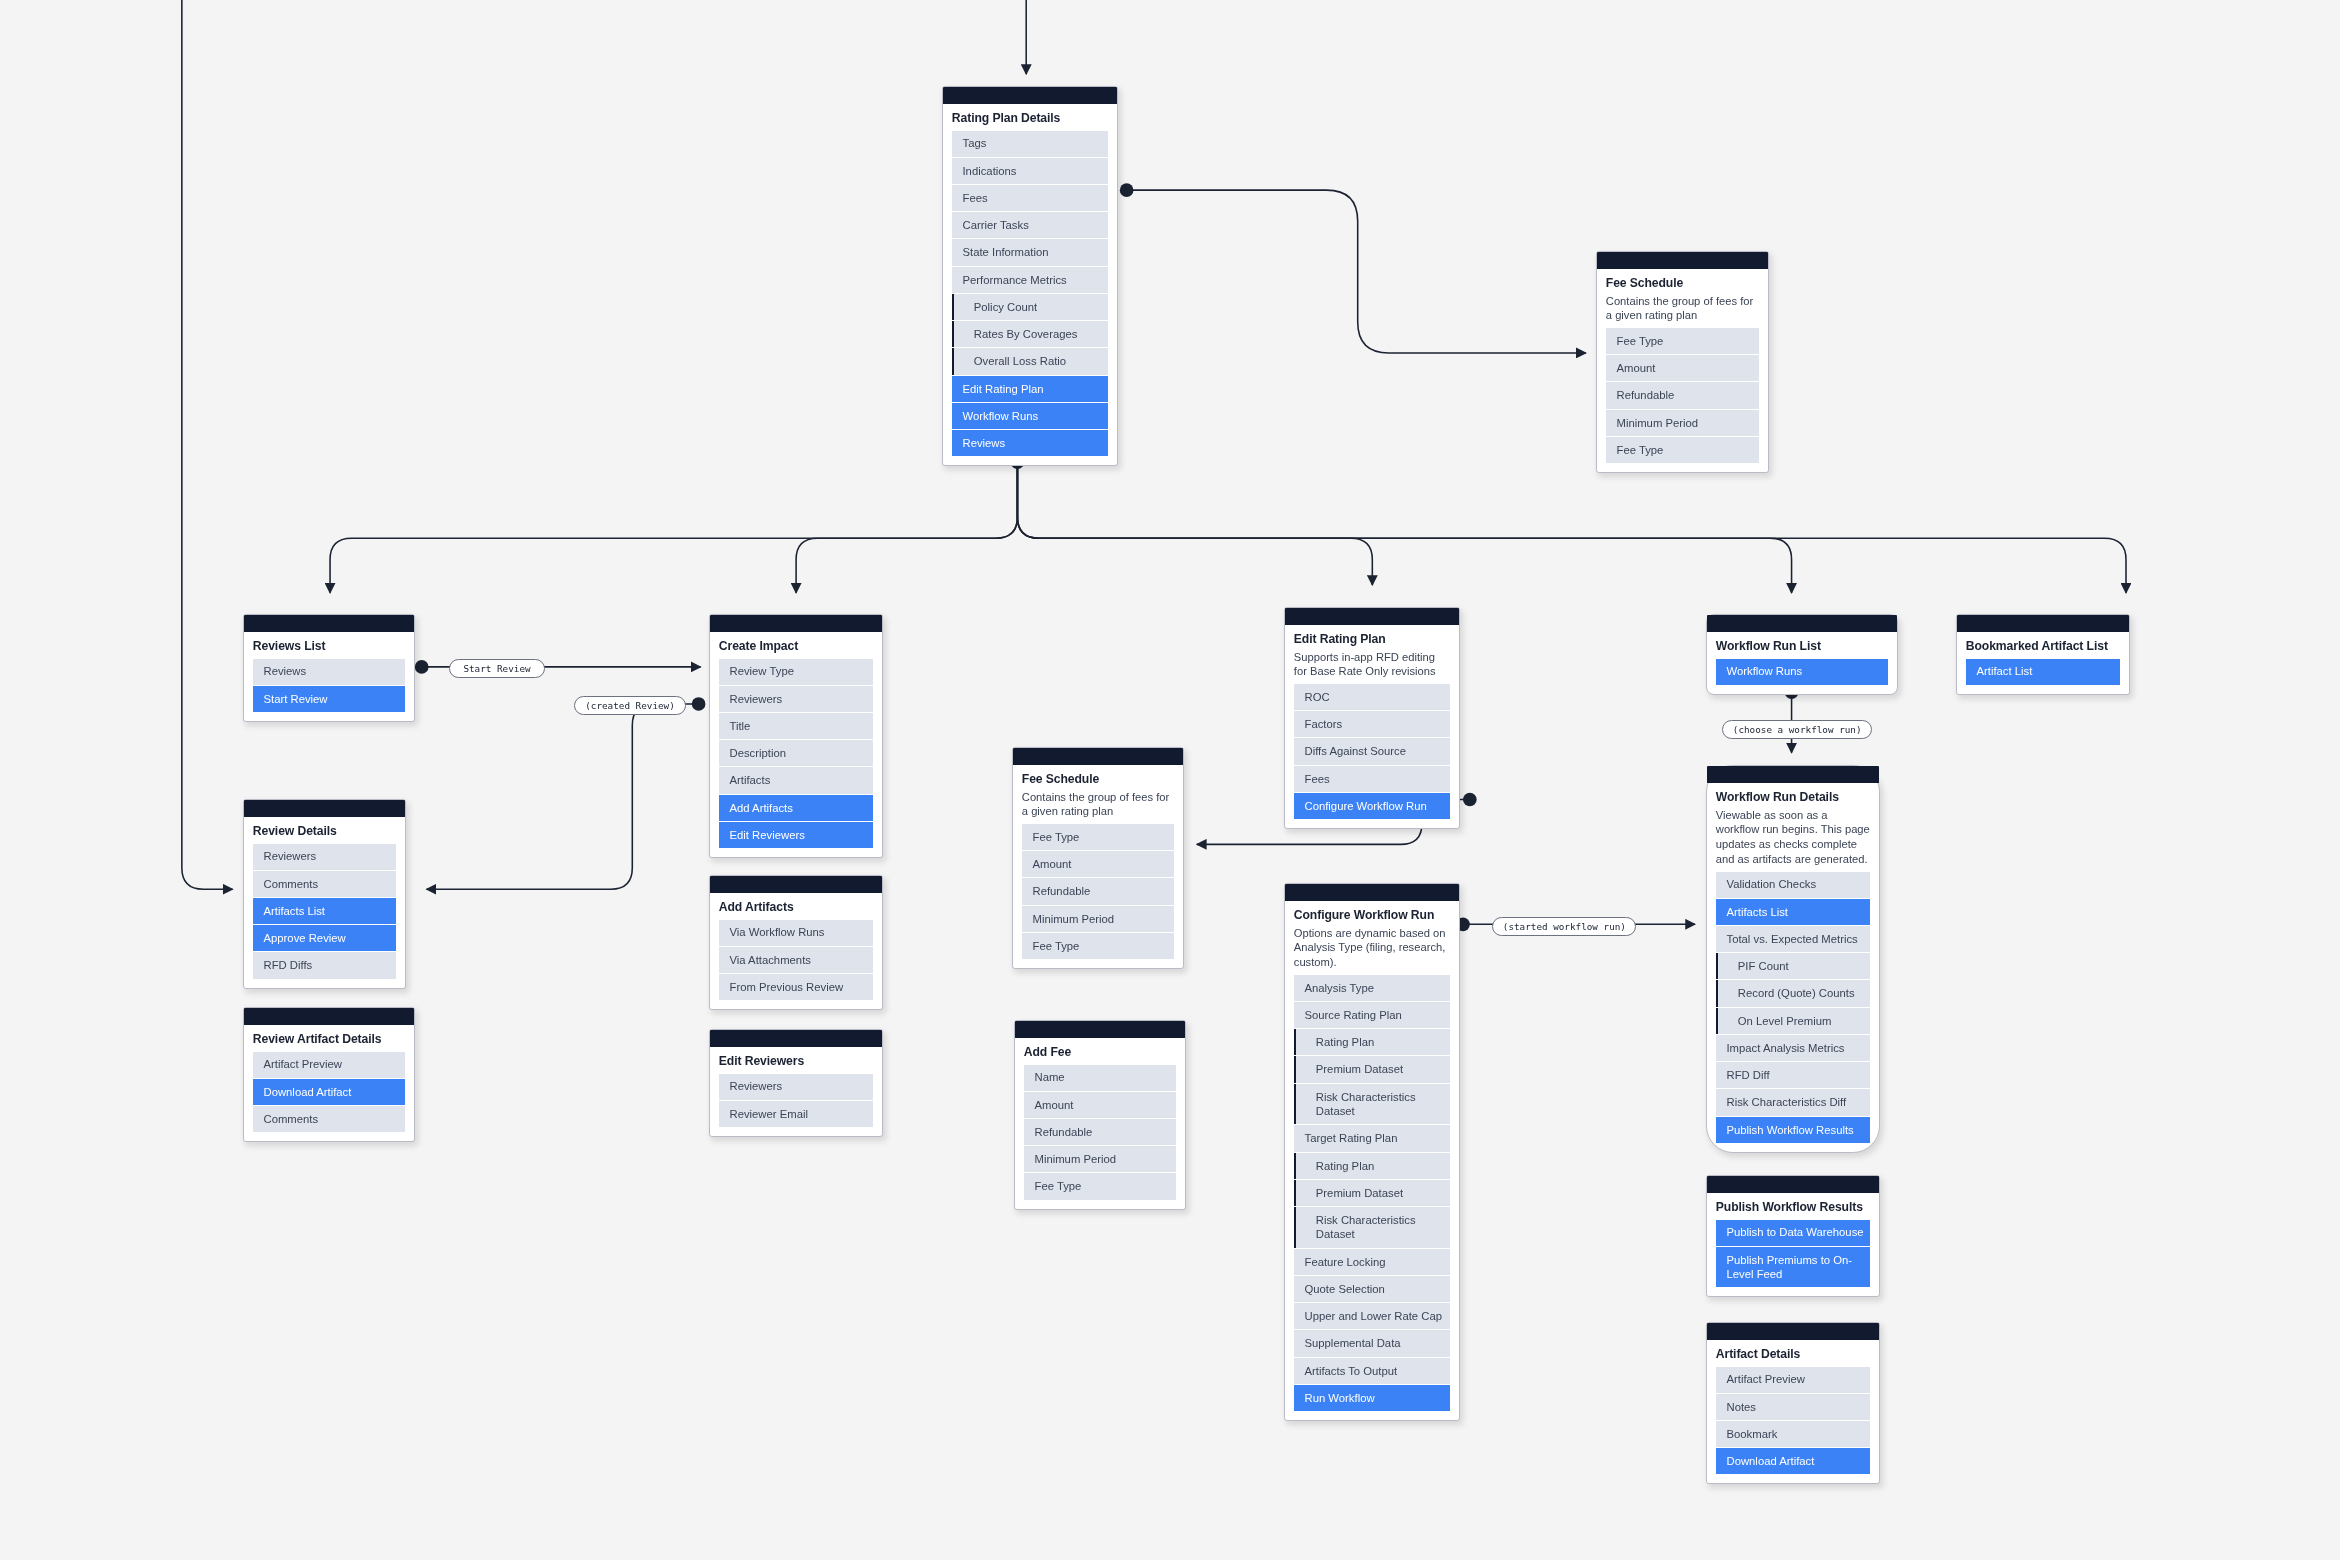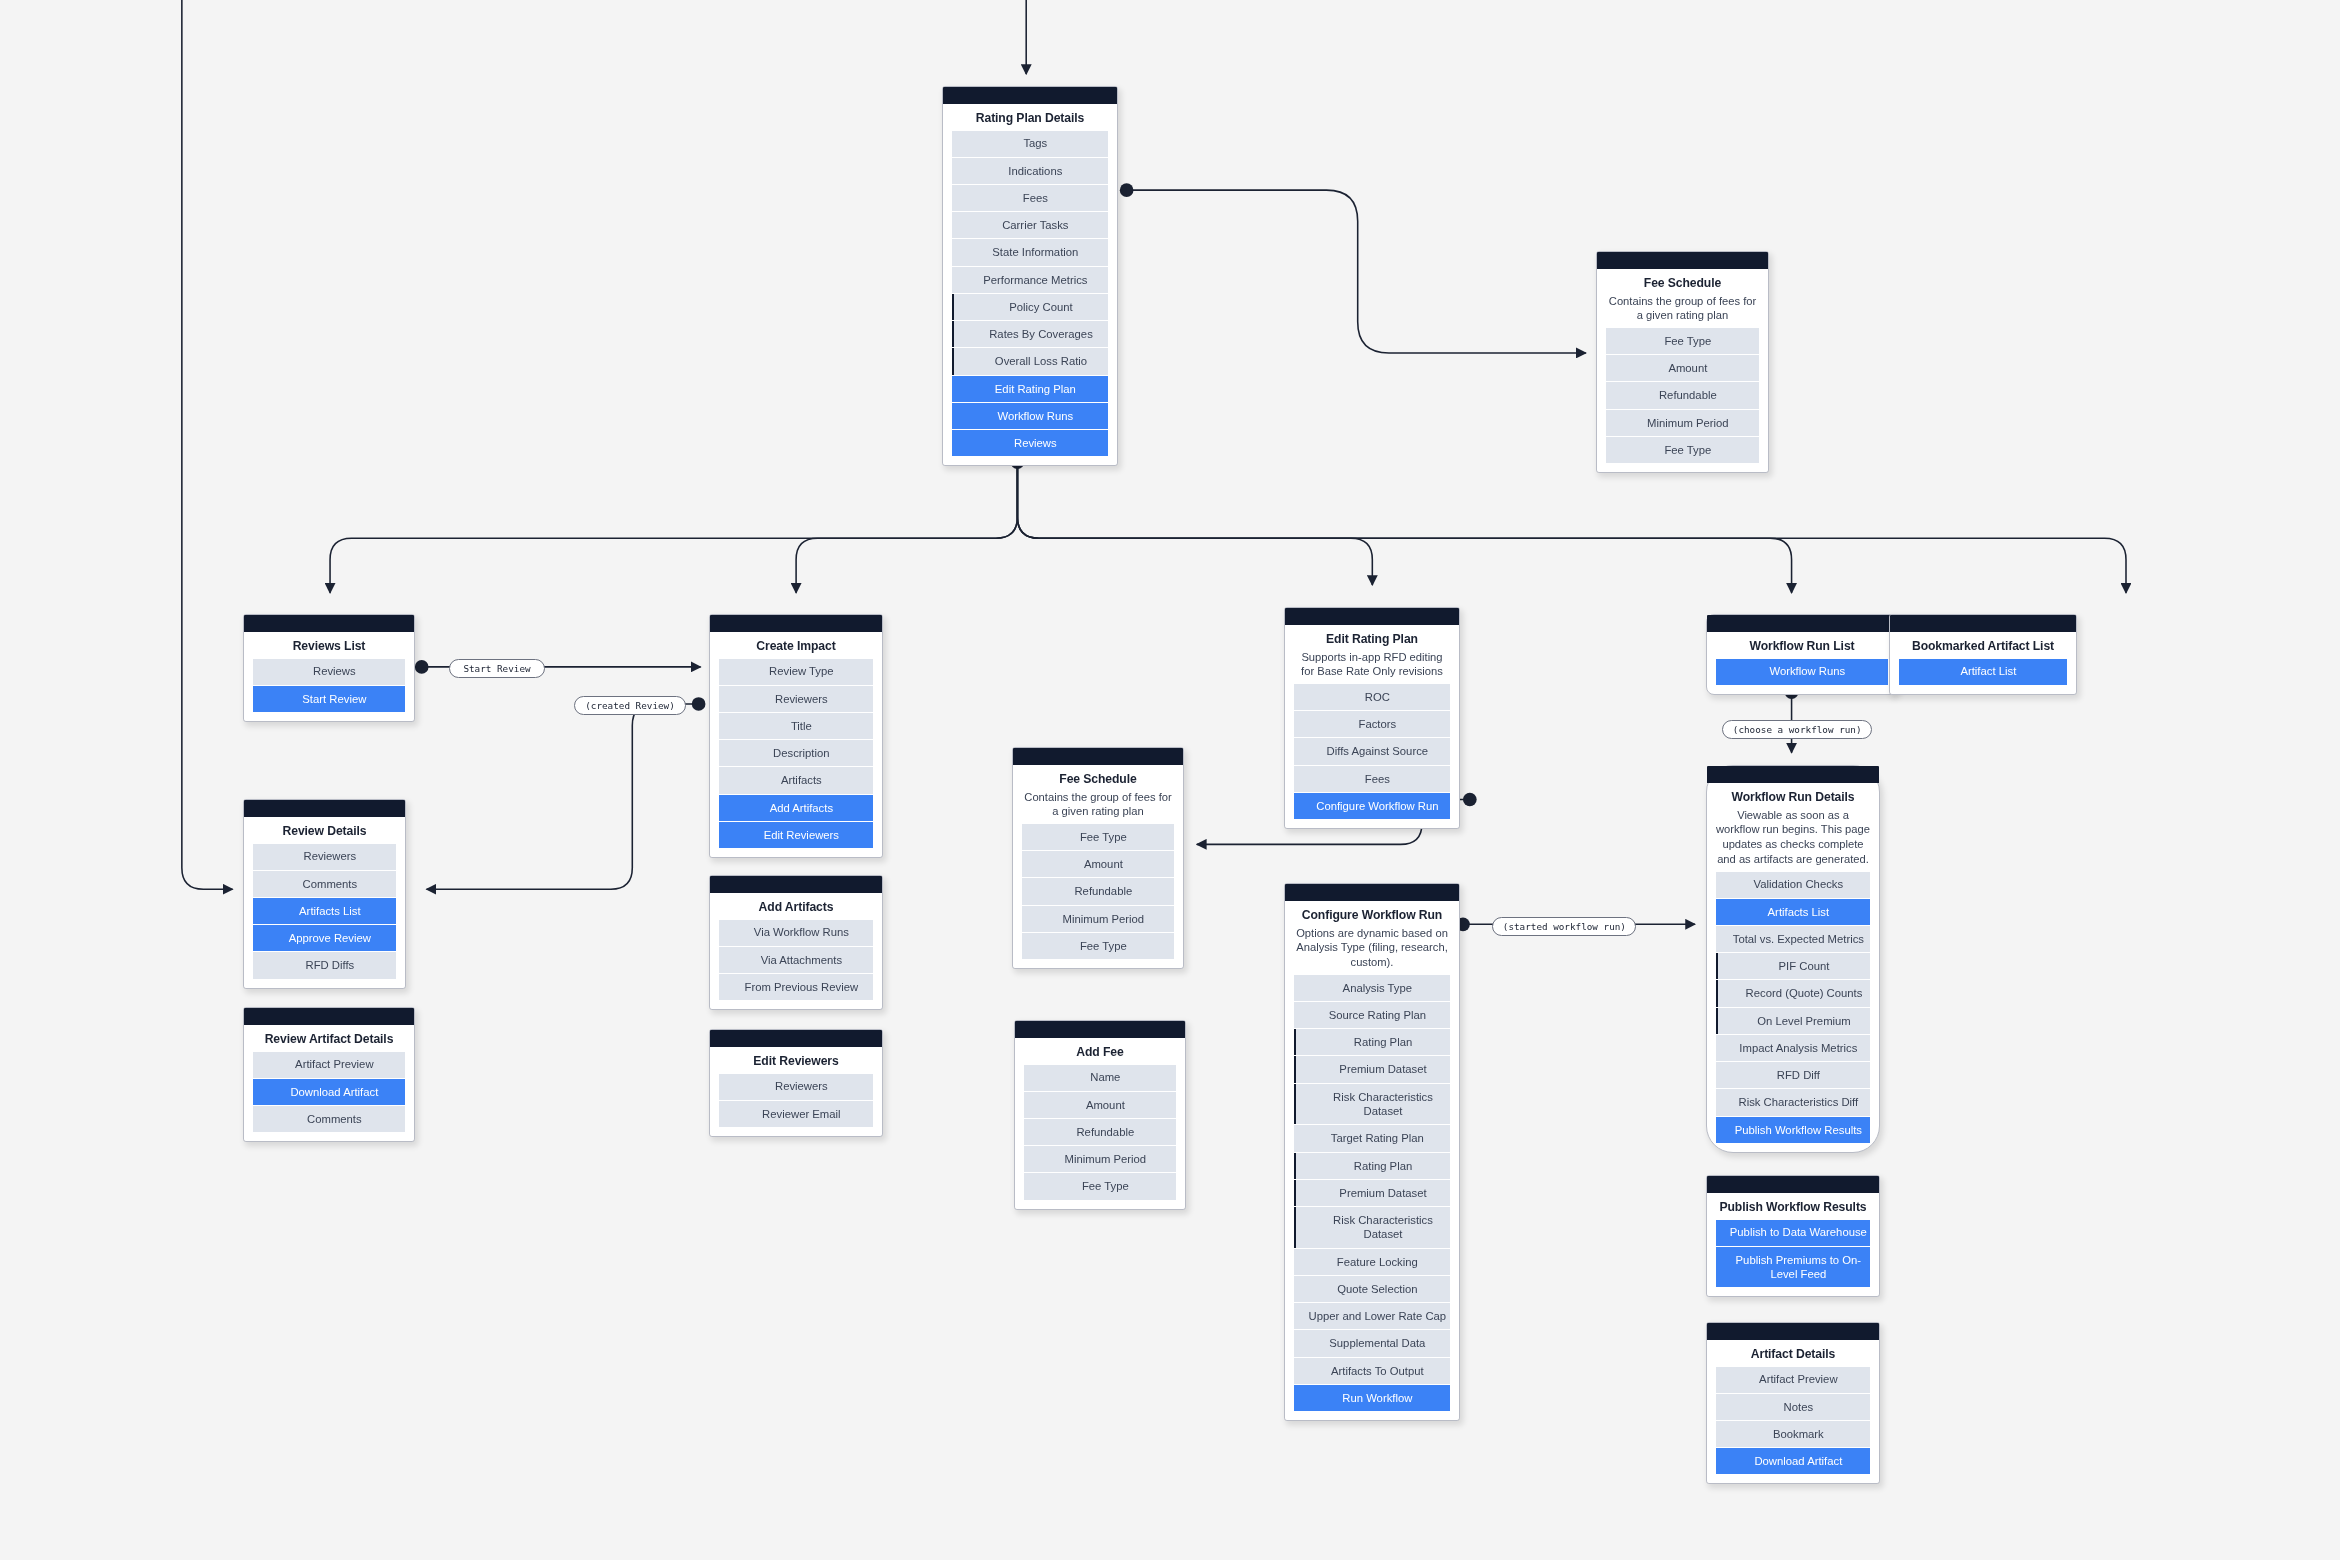--- a/index.html
+++ b/index.html
@@ -31,21 +31,20 @@
     box-sizing: border-box;
     z-index: 5;
   }
   .card-titlebar {
     height: 16.6px;
     background: #111a2e;
     border-radius: 1px 1px 0 0;
   }
   .card-body {
     padding: 7.8px 8.8px 8.8px 8.8px;
-    text-align: center;
   }
   .card-title {
     font-size: 12.2px;
     font-weight: bold;
     color: #1b2232;
     line-height: 1.25;
     margin-bottom: 3.9px;
     letter-spacing: -0.1px;
   }
   .card-desc {
@@ -221,21 +220,21 @@
       </div>
       <div class="card" style="left: 1706px; top: 614px; width: 192px; border-radius: 8px;">
         <div class="card-titlebar"></div>
         <div class="card-body">
           <div class="card-title">Workflow Run List</div>
           <div class="rows">
             <div class="row blue"><span>Workflow Runs</span></div>
           </div>
         </div>
       </div>
-      <div class="card" style="left: 1889px; top: 614px; width: 188px;">
+      <div class="card" style="left: 1956px; top: 614px; width: 174px;">
         <div class="card-titlebar"></div>
         <div class="card-body">
           <div class="card-title">Bookmarked Artifact List</div>
           <div class="rows">
             <div class="row blue"><span>Artifact List</span></div>
           </div>
         </div>
       </div>
       <div class="card" style="left: 243px; top: 799px; width: 163px;">
         <div class="card-titlebar"></div>

